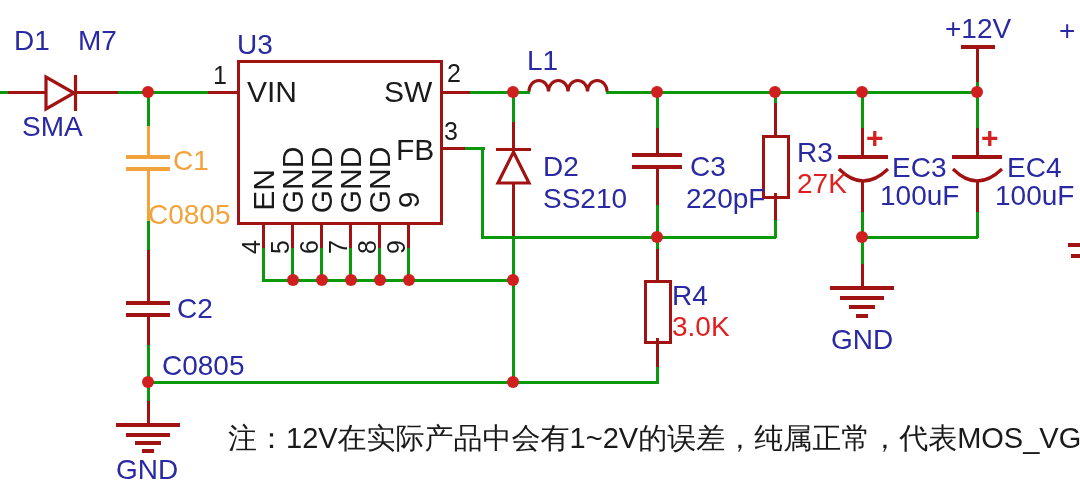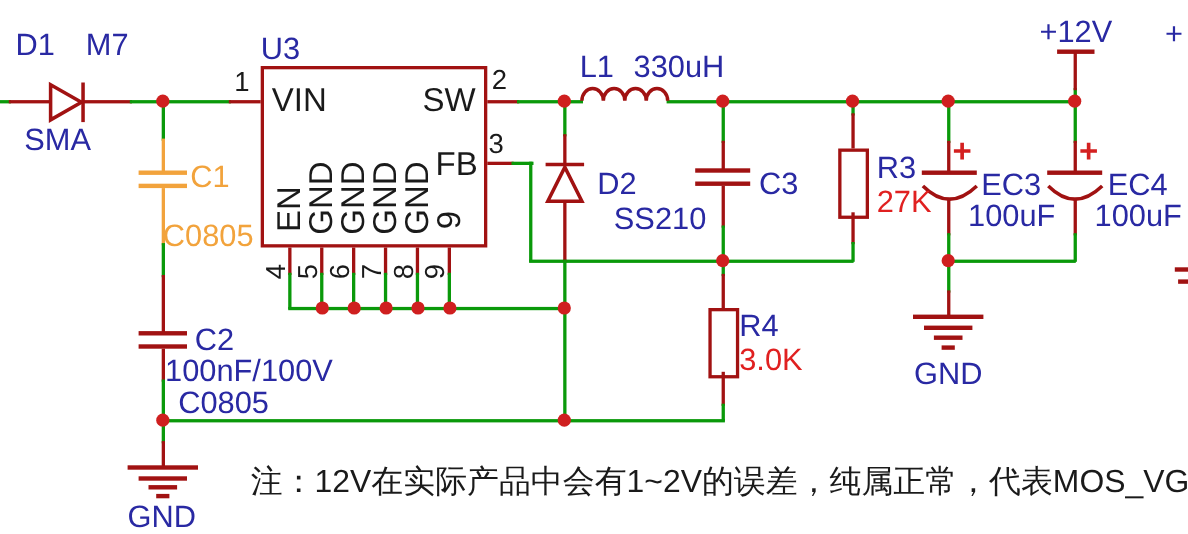--- a/index.html
+++ b/index.html
@@ -191,38 +191,37 @@
   <div class="rot pinname" style="left:394px;top:187px;width:30px;height:26px">9</div>
 
   <div class="rot pinnum" style="left:231px;top:227px;width:40px;height:40px">4</div>
   <div class="rot pinnum" style="left:260px;top:227px;width:40px;height:40px">5</div>
   <div class="rot pinnum" style="left:289px;top:227px;width:40px;height:40px">6</div>
   <div class="rot pinnum" style="left:318px;top:227px;width:40px;height:40px">7</div>
   <div class="rot pinnum" style="left:347px;top:227px;width:40px;height:40px">8</div>
   <div class="rot pinnum" style="left:376px;top:227px;width:40px;height:40px">9</div>
 
   <div class="lbl blue" style="left:527px;top:46px">L1</div>
-  <div class="lbl blue" style="left:576px;top:46px">330uH</div>
 
   <div class="lbl blue" style="left:543px;top:152px">D2</div>
-  <div class="lbl blue" style="left:558px;top:184px">SS210</div>
+  <div class="lbl blue" style="left:543px;top:184px">SS210</div>
 
   <div class="lbl blue" style="left:690px;top:152px">C3</div>
+  <div class="lbl blue" style="left:686px;top:184px">220pF</div>
 
   <div class="lbl blue" style="left:797px;top:138px">R3</div>
   <div class="lbl redtx" style="left:797px;top:169px">27K</div>
 
   <div class="lbl blue" style="left:672px;top:281px">R4</div>
   <div class="lbl redtx" style="left:672px;top:312px">3.0K</div>
 
   <div class="lbl orange" style="left:173px;top:146px">C1</div>
   <div class="lbl orange" style="left:148px;top:200px">C0805</div>
 
   <div class="lbl blue" style="left:177px;top:294px">C2</div>
-  <div class="lbl blue" style="left:150px;top:322px">100nF/100V</div>
   <div class="lbl blue" style="left:162px;top:351px">C0805</div>
 
   <div class="lbl plus" style="left:866px;top:122px">+</div>
   <div class="lbl blue" style="left:892px;top:153px">EC3</div>
   <div class="lbl blue" style="left:880px;top:181px">100uF</div>
 
   <div class="lbl plus" style="left:981px;top:122px">+</div>
   <div class="lbl blue" style="left:1007px;top:153px">EC4</div>
   <div class="lbl blue" style="left:995px;top:181px">100uF</div>
 

